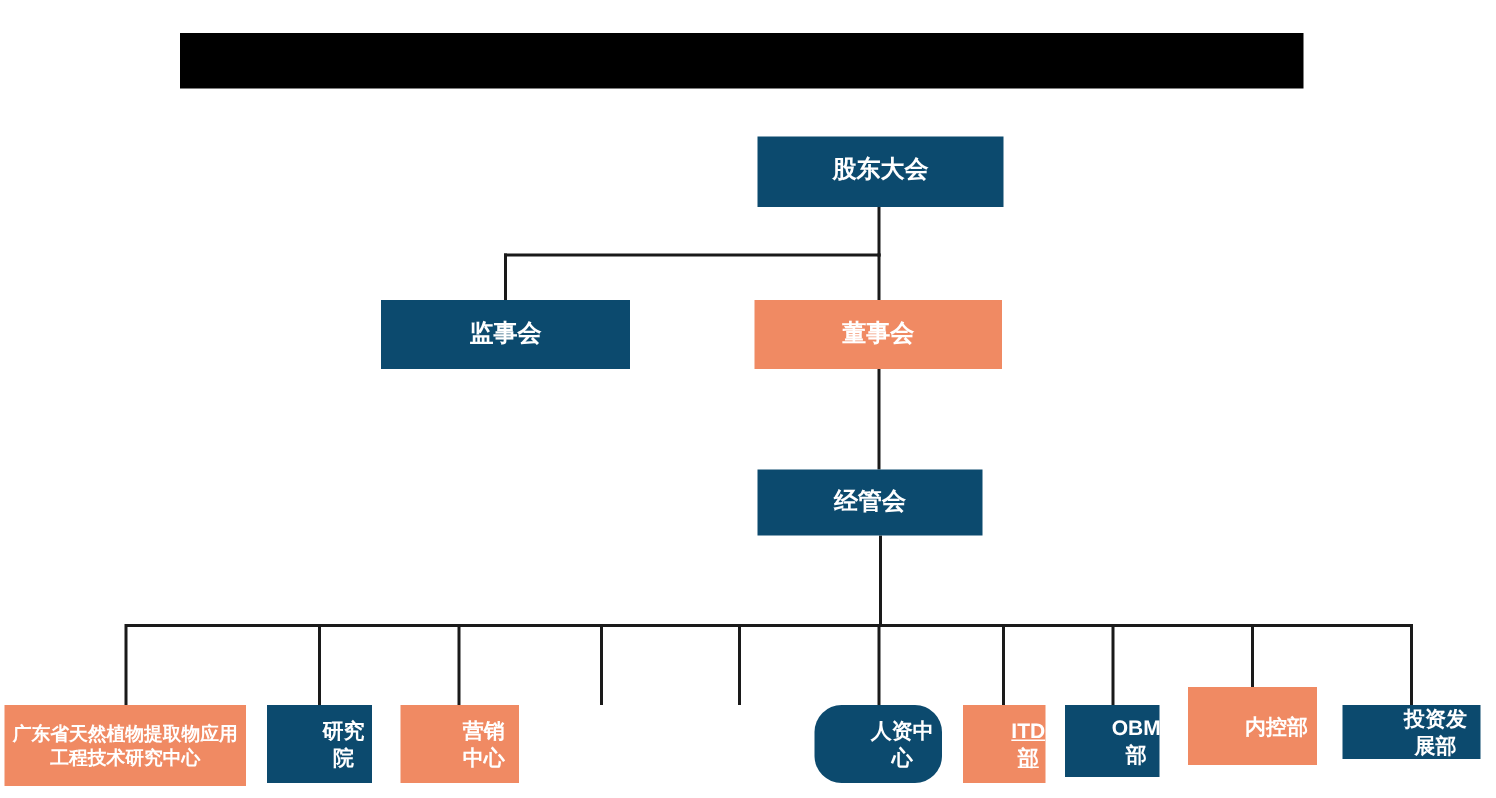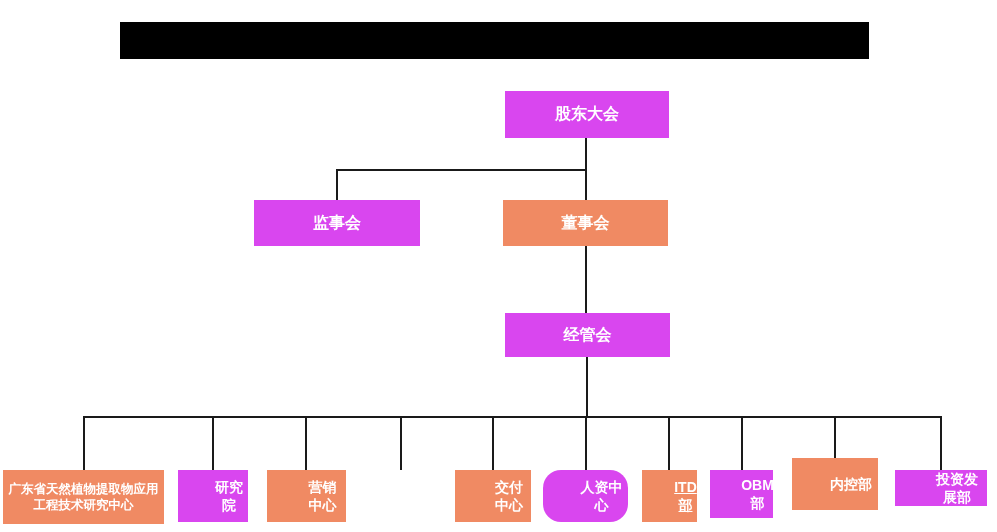--- a/index.html
+++ b/index.html
@@ -33,21 +33,21 @@
     align-items: center;
     justify-content: center;
     text-align: center;
     color: #ffffff;
     font-weight: bold;
     font-size: 16px;
     line-height: 1.3;
     box-sizing: border-box;
     padding: 0 4px;
   }
-  .node.dark  { background: #d946ef; }
+  .node.dark  { background: #0c4a6e; }
   .node.light { background: #f08a63; }
   .node.dept  { font-size: 14px; padding-left: 36px; }
   .node.dept-long { font-size: 12.5px; padding: 0 5px; }
 </style>
 </head>
 <body>
 
 <div class="canvas">
 
   <div class="redacted-bar"></div>
@@ -74,35 +74,32 @@
     <span>股东大会</span>
   </div>
 
   <div class="node light" style="left:503px; top:200px; width:165px; height:46px;">
     <span>董事会</span>
   </div>
   <div class="node dark" style="left:254px; top:200px; width:166px; height:46px;">
     <span>监事会</span>
   </div>
 
-  <div class="node dark" style="left:505px; top:313px; width:165px; height:44px;">
+  <div class="node dark" style="left:505px; top:313px; width:150px; height:44px;">
     <span>经管会</span>
   </div>
 
   <div class="node dept dept-long light" style="left:3px; top:470px; width:161px; height:54px;">
     <span>广东省天然植物提取物应用工程技术研究中心</span>
   </div>
   <div class="node dept dark" style="left:178px; top:470px; width:70px; height:52px;">
     <span>研究院</span>
   </div>
   <div class="node dept light" style="left:267px; top:470px; width:79px; height:52px;">
     <span>营销中心</span>
-  </div>
-  <div class="node dept light" style="left:455px; top:470px; width:76px; height:52px;">
-    <span>交付中心</span>
   </div>
   <div class="node dept dark" style="left:543px; top:470px; width:85px; height:52px;border-radius:18px;">
     <span>人资中心</span>
   </div>
   <div class="node dept light" style="left:642px; top:470px; width:55px; height:52px;text-decoration:underline;">
     <span>ITD部</span>
   </div>
   <div class="node dept dark" style="left:710px; top:470px; width:63px; height:48px;">
     <span>OBM部</span>
   </div>

